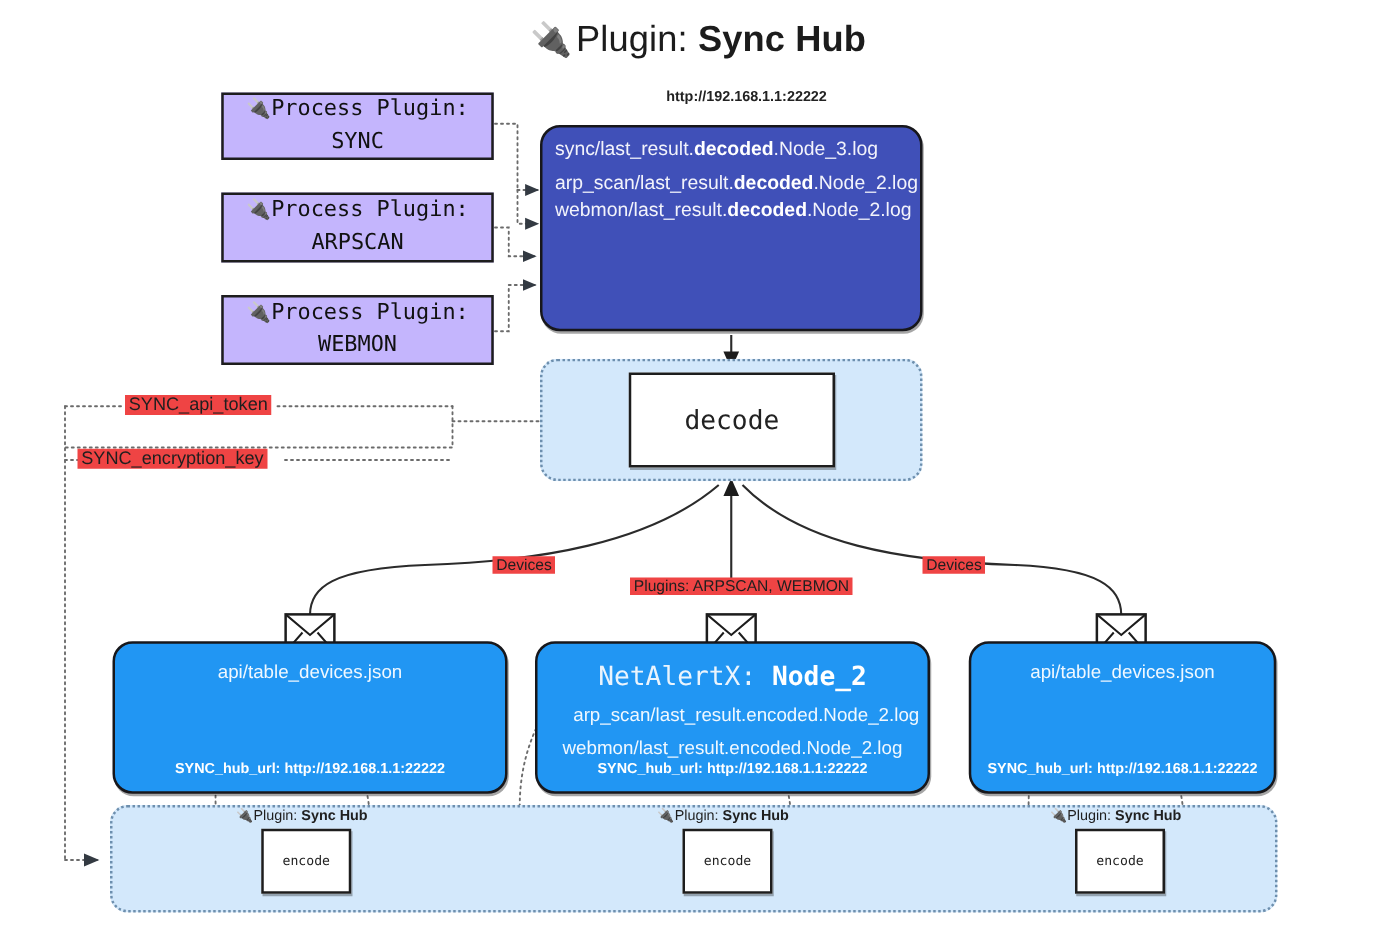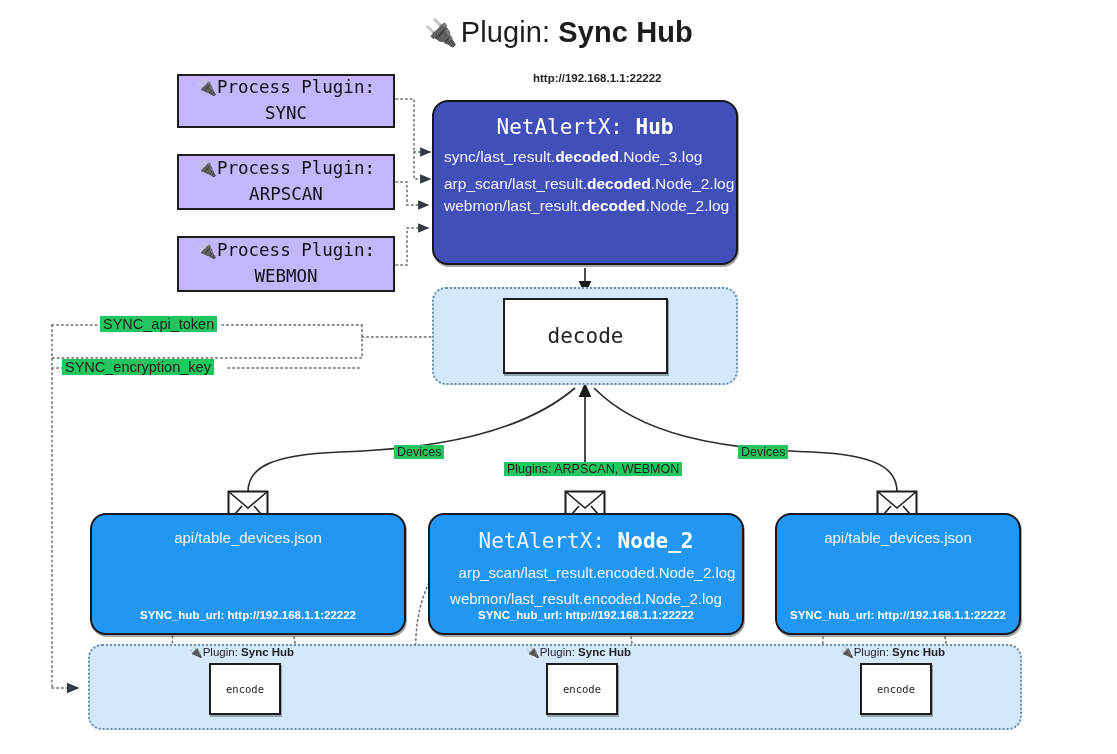--- a/index.html
+++ b/index.html
@@ -53,21 +53,21 @@
 
   
   .wbox{background:#ffffff;border:2px solid #1d1d1d;
         box-shadow:1px 2px 0 rgba(0,0,0,.3);
         display:flex;align-items:center;justify-content:center;
         font-family:"DejaVu Sans Mono","Liberation Mono",monospace;color:#222;}
   .wbox.big{font-size:21px;}
   .wbox.small{font-size:10.5px;}
 
   
-  .lbl{position:absolute;font-size:12.5px;color:#1f1f1f;background:#22c55e;
+  .lbl{position:absolute;font-size:12.5px;color:#1f1f1f;background:#ef4444;
        white-space:nowrap;padding:0 3px;}
   .lbl.plugin{font-size:11.5px;background:transparent;}
   .lbl.plugin b{font-weight:bold;}
   .lbl.plugin .plug{font-size:11px;}
   .lbl.big{font-size:14.5px;}
 
   .env{position:absolute;}
 </style>
 </head>
 <body>
@@ -144,21 +144,20 @@
   </div>
 
   <div class="box pbox" style="left:177px;top:236px;width:218px;height:56px;">
     <div class="l1"><span class="plug">🔌</span><span>Process Plugin:</span></div>
     <div class="l2">WEBMON</div>
   </div>
 
   <div class="url" style="left:533px;top:72px;">http://192.168.1.1:22222</div>
 
   <div class="box hub" style="left:432px;top:100px;width:306px;height:165px;">
-    <div class="hdr"><span>NetAlertX: </span><b>Hub</b></div>
     <div class="line"><span>sync/last_result.</span><b>decoded</b><span>.Node_3.log</span></div>
     <div class="line"><span>arp_scan/last_result.</span><b>decoded</b><span>.Node_2.log</span></div>
     <div class="line" style="margin-top:4px;"><span>webmon/last_result.</span><b>decoded</b><span>.Node_2.log</span></div>
   </div>
 
   <div class="box lcont" style="left:432px;top:287px;width:306px;height:98px;"></div>
   <div class="box wbox big" style="left:503px;top:298px;width:165px;height:76px;">
     <span>decode</span>
   </div>
 

